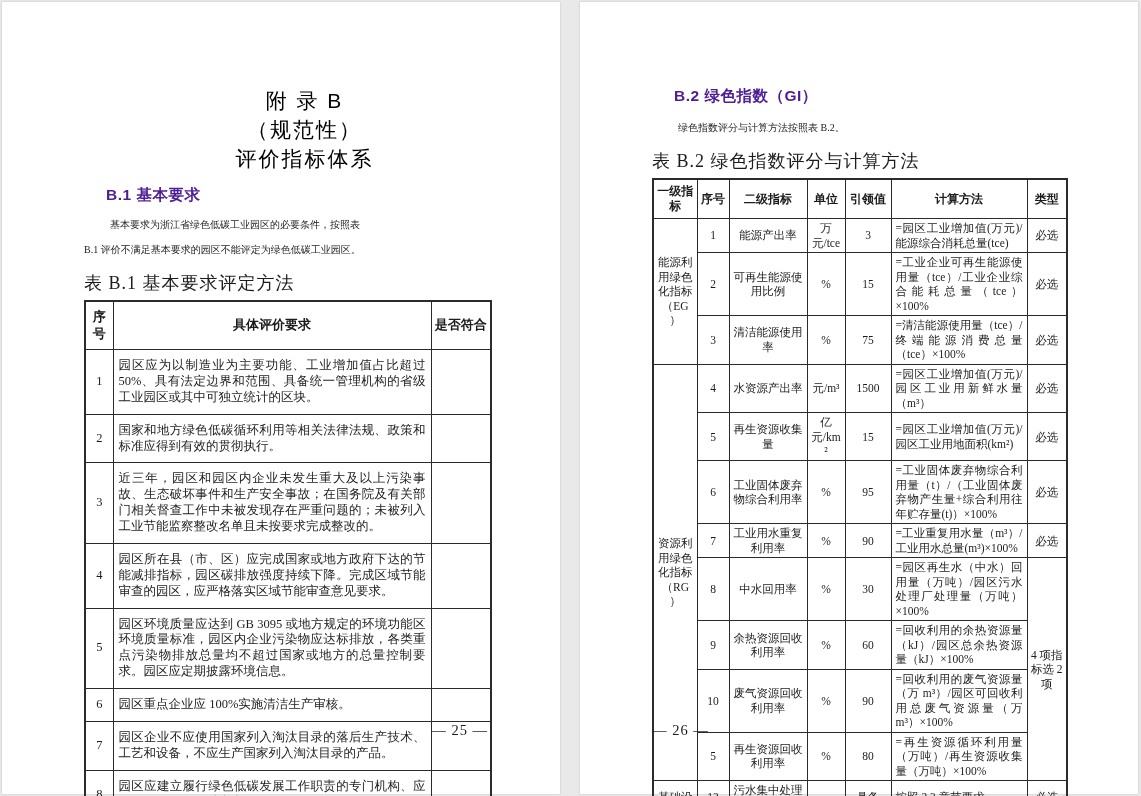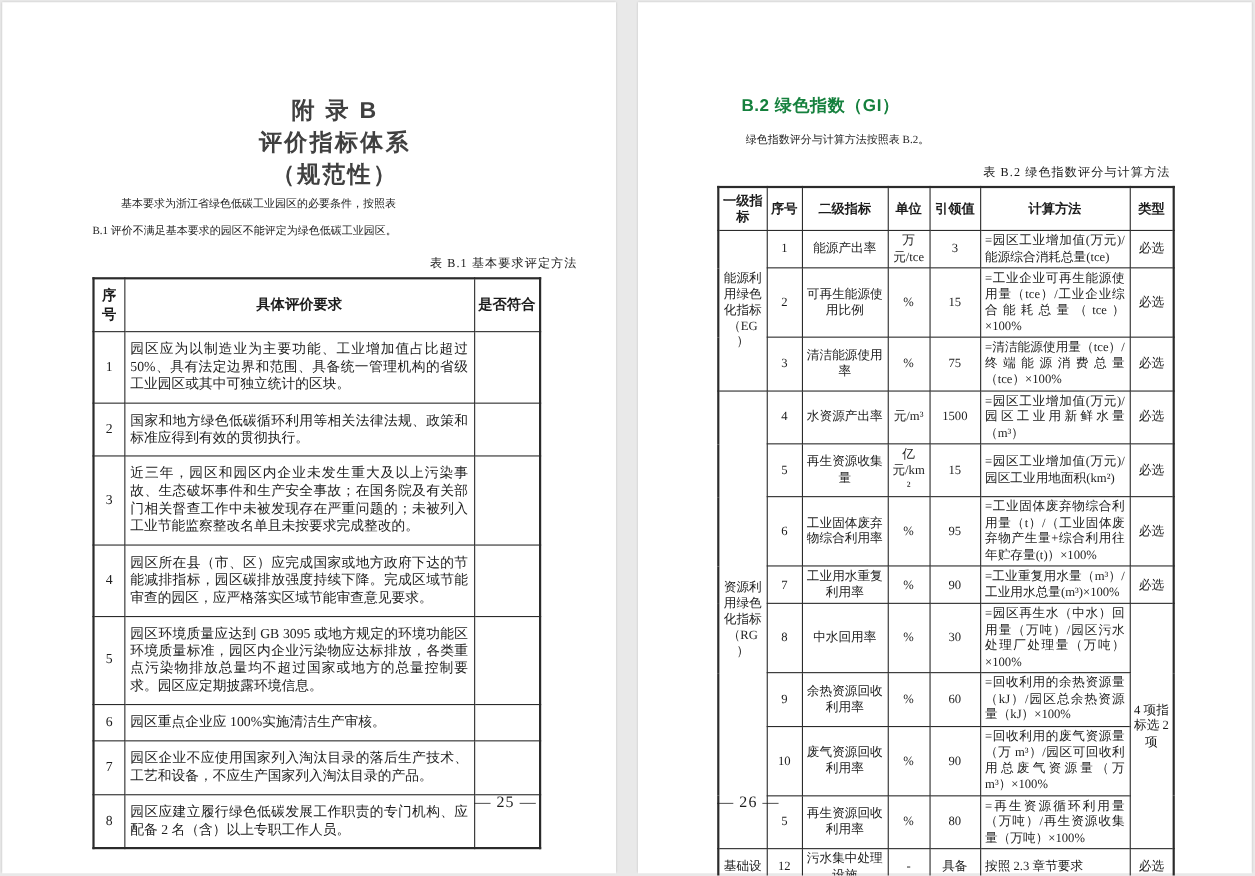--- a/index.html
+++ b/index.html
@@ -18,43 +18,43 @@
     position: relative;
     flex: 0 0 auto;
     box-shadow: 0 0 2px rgba(0,0,0,0.18);
   }
   .page-inner-left  { padding: 84px 35px 0 82px; }
   .page-inner-right { padding: 84px 74px 0 72px; }
 
   .doc-title {
     text-align: center;
     font-family: "Liberation Sans", "DejaVu Sans", sans-serif;
-    font-weight: bold;
+    font-weight: normal;
     font-size: 21px;
     line-height: 29px;
     letter-spacing: 2px;
-    color: #404040;
+    color: #000000;
   }
   .section-heading {
     font-family: "Liberation Sans", "DejaVu Sans", sans-serif;
     font-weight: bold;
     font-size: 15.5px;
     margin: 12px 0 6px 22px;
-    color: #15803d;
+    color: #4c1d95;
     letter-spacing: 0.5px;
   }
   .page-inner-right .section-heading { margin-top: 0; margin-bottom: 8px; }
 
   .body-para { font-size: 10px; line-height: 25px; margin: 0; }
   .para-line { white-space: nowrap; }
   .para-indent { padding-left: 26px; }
 
   .table-caption {
-    text-align: right;
-    font-size: 11px;
+    text-align: left;
+    font-size: 18px;
     margin: 9px 0 5px 0;
     letter-spacing: 1px;
   }
 
   .tbl {
     border-collapse: collapse;
     table-layout: fixed;
     border: 2px solid #2b2b2b;
   }
   .tbl th, .tbl td {
@@ -89,23 +89,24 @@
 </style>
 </head>
 <body>
 
 <div class="spread">
 
   <div class="page">
     <div class="page-inner-left">
       <div class="doc-title">
         <div>附 录 B</div>
+        <div>（规范性）</div>
         <div>评价指标体系</div>
-        <div>（规范性）</div>
       </div>
+      <div class="section-heading">B.1 基本要求</div>
       <div class="body-para">
         <div class="para-line para-indent">基本要求为浙江省绿色低碳工业园区的必要条件，按照表</div>
         <div class="para-line">B.1 评价不满足基本要求的园区不能评定为绿色低碳工业园区。</div>
       </div>
       <div class="table-caption">表 B.1 基本要求评定方法</div>
       <table class="tbl tbl-b1">
         <colgroup>
           <col style="width:28px">
             <col style="width:318px">
             <col style="width:60px">

